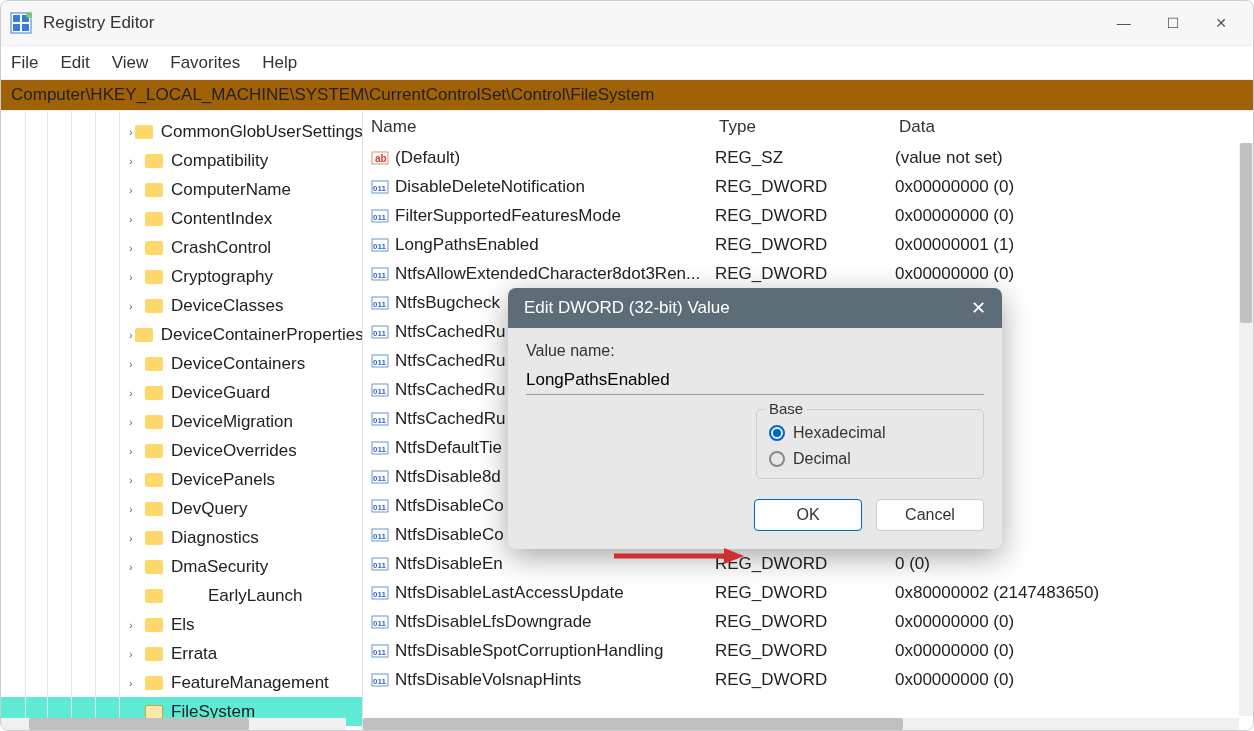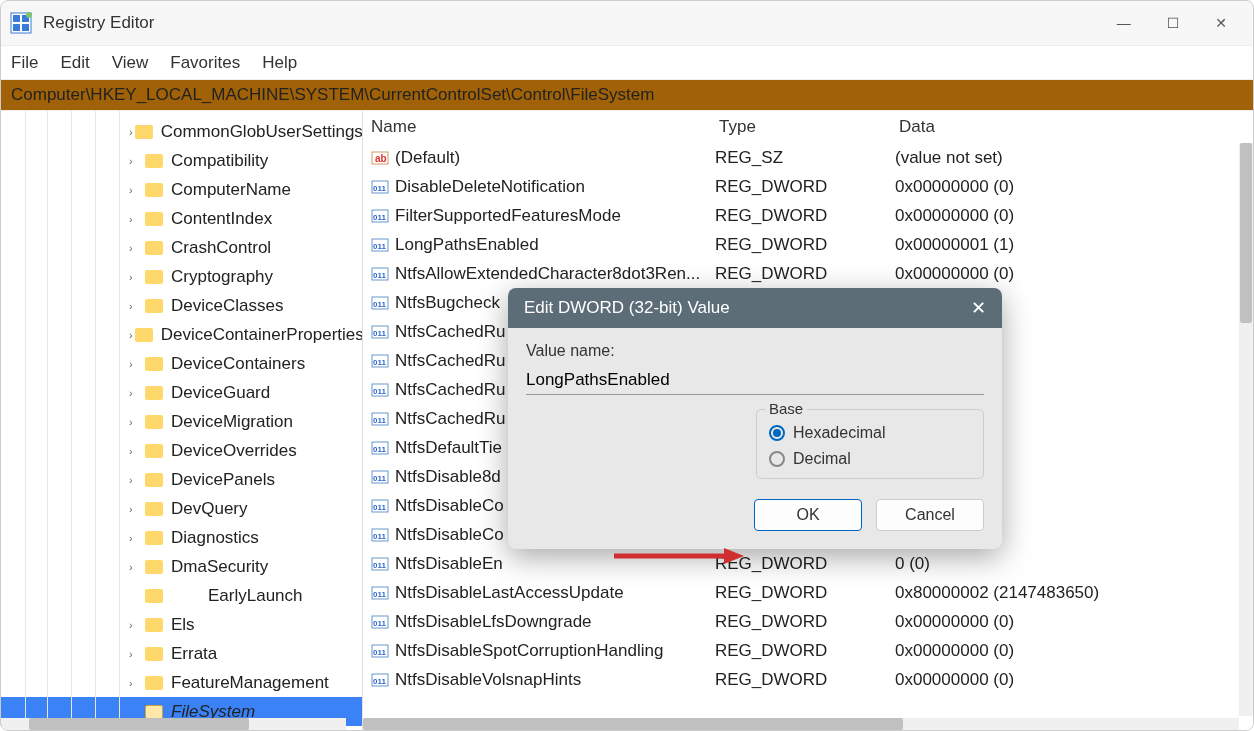--- a/index.html
+++ b/index.html
@@ -13,21 +13,21 @@
   .menubar { height: 34px; background: #fff; display: flex; align-items: center; padding: 0 10px; gap: 22px; font-size: 17px; color: #333; border-top: 1px solid #eee; }
   .addressbar { height: 32px; background: #a16207; padding: 0 10px; font-size: 17px; color: #222; display: flex; align-items: center; border-top: 1px solid #eee; border-bottom: 1px solid #eee;}
   .content { flex: 1; display: flex; background: #fff; overflow: hidden; }
   .tree-pane { width: 362px; border-right: 1px solid #e0e0e0; overflow: hidden; position: relative; }
   .tree-inner { padding: 6px 0; font-size: 17px; color: #222; }
   .tree-item { display: flex; align-items: center; height: 29px; padding-left: 128px; white-space: nowrap; }
   .tree-item.noexpand { padding-left: 144px; gap: 37px; }
   .tree-item .expander { width: 14px; margin-right: 2px; color: #666; font-size: 11px; }
   .tree-item .folder { width: 18px; height: 14px; background: #ffd86b; border-radius: 2px; margin-right: 8px; flex-shrink: 0; }
   .tree-item .folder.open { background: #ffe7a8; border: 1px solid #c9a43a; }
-  .tree-item.selected { background: #3b82f6; font-style: italic; }
+  .tree-item.selected { background: #5eead4; }
   .tree-item.selected .folder { background: #ffe7a8; }
   .tree-scroll-hint { position: absolute; bottom: 0; left: 0; right: 16px; height: 12px; background: #f0f0f0; }
   .tree-scroll-thumb-h { position:absolute; bottom:0; left:28px; width:220px; height:12px; background:#c0c0c0; border-radius:2px;}
   .tree-vlines { position:absolute; top:0; bottom:0; left:0; width:128px; pointer-events:none;}
   .tree-vlines div { position:absolute; top:0; bottom:0; width:1px; background:#e6e6e6;}
   .list-pane { flex: 1; position: relative; overflow: hidden; }
   .list-header { display: flex; height: 32px; align-items: center; font-size: 17px; color: #333; padding-left: 8px; }
   .col-name { width: 348px; }
   .col-type { width: 180px; }
   .col-data { flex: 1; }

